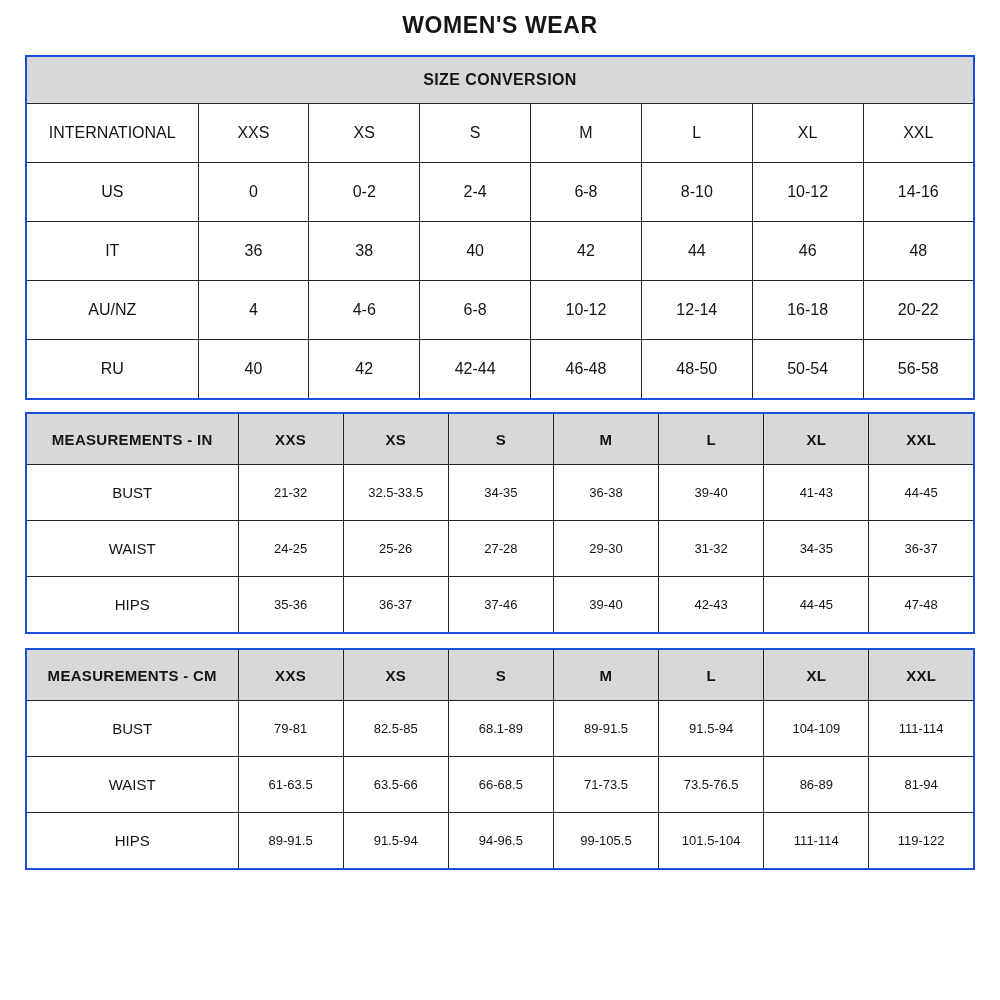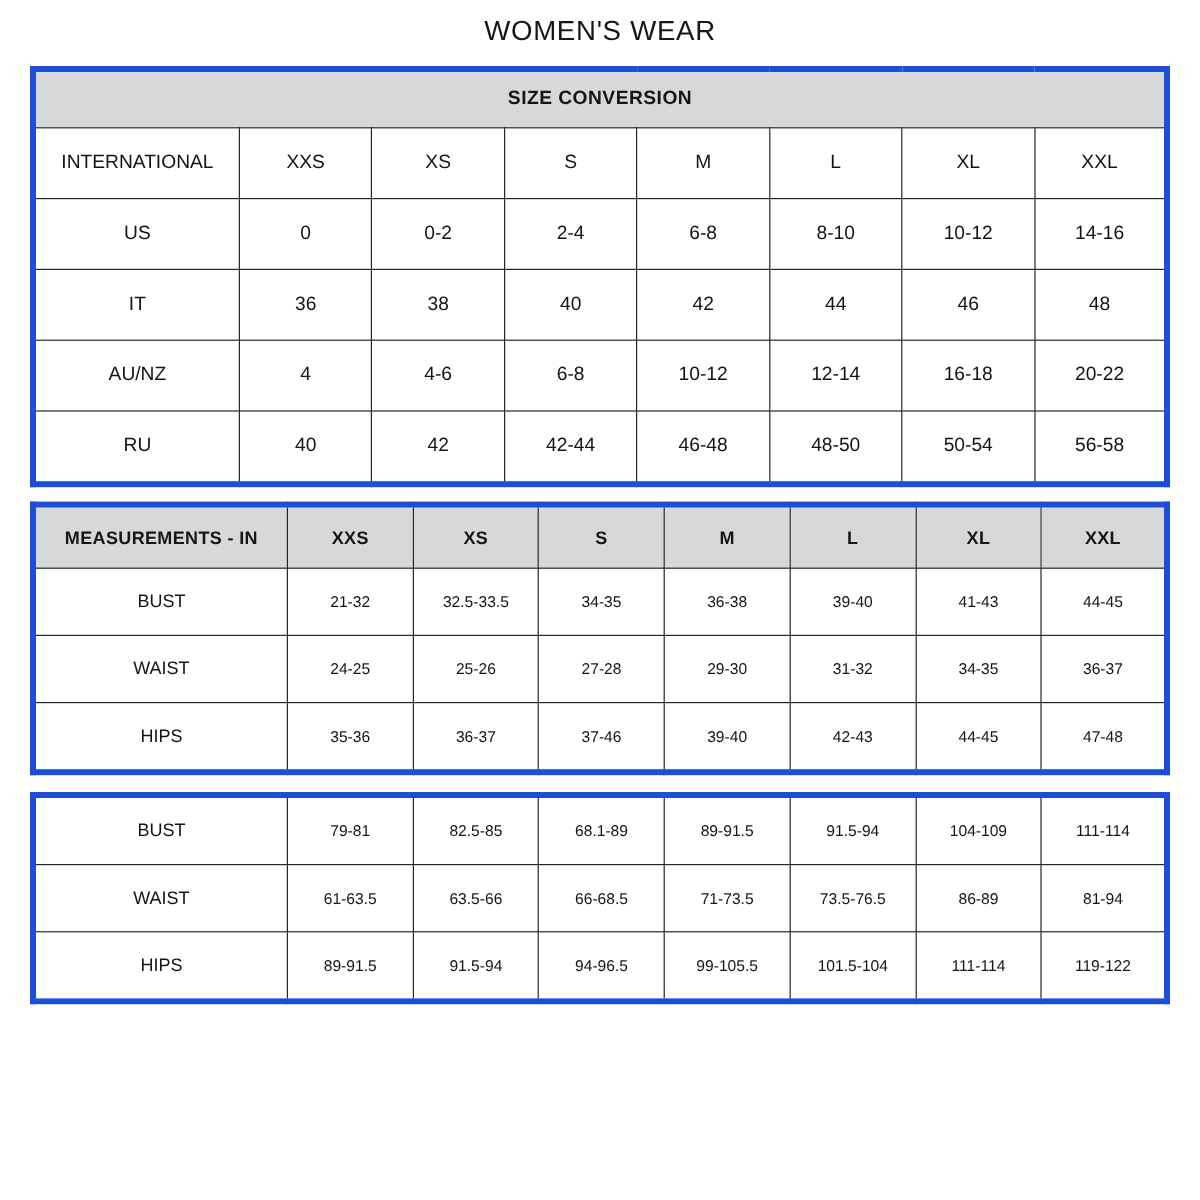--- a/index.html
+++ b/index.html
@@ -11,41 +11,41 @@
     color: #111111;
   }
   .page {
     width: 1000px;
     box-sizing: border-box;
     padding-top: 12px;
   }
   .page-title {
     text-align: center;
     font-size: 23px;
-    font-weight: 400;
+    font-weight: 700;
     letter-spacing: 0.6px;
     margin: 0 0 16px 0;
     color: #161616;
   }
   table {
     border-collapse: collapse;
     width: 950px;
     margin: 0 auto;
     table-layout: fixed;
   }
   th, td {
     border: 1px solid #262626;
     text-align: center;
     vertical-align: middle;
     padding: 0 4px;
     font-weight: normal;
     overflow: hidden;
   }
   table {
-    border: 5px solid #1d4ed8;
+    border: 2px solid #1d4ed8;
   }
 
   
   .sc .band-header th {
     background: #d8d8d8;
     font-weight: 700;
     font-size: 16px;
     height: 46px;
     letter-spacing: 0.4px;
     color: #161616;
@@ -219,20 +219,30 @@
       <col style="width:212px">
       <col>
         <col>
         <col>
         <col>
         <col>
         <col>
         <col>
     </colgroup>
     <tbody>
+        <tr class="m-header">
+      <th>MEASUREMENTS - CM</th>
+      <th>XXS</th>
+      <th>XS</th>
+      <th>S</th>
+      <th>M</th>
+      <th>L</th>
+      <th>XL</th>
+      <th>XXL</th>
+    </tr>
     <tr>
       <td class="row-label">BUST</td>
       <td>79-81</td>
       <td>82.5-85</td>
       <td>68.1-89</td>
       <td>89-91.5</td>
       <td>91.5-94</td>
       <td>104-109</td>
       <td>111-114</td>
     </tr>

